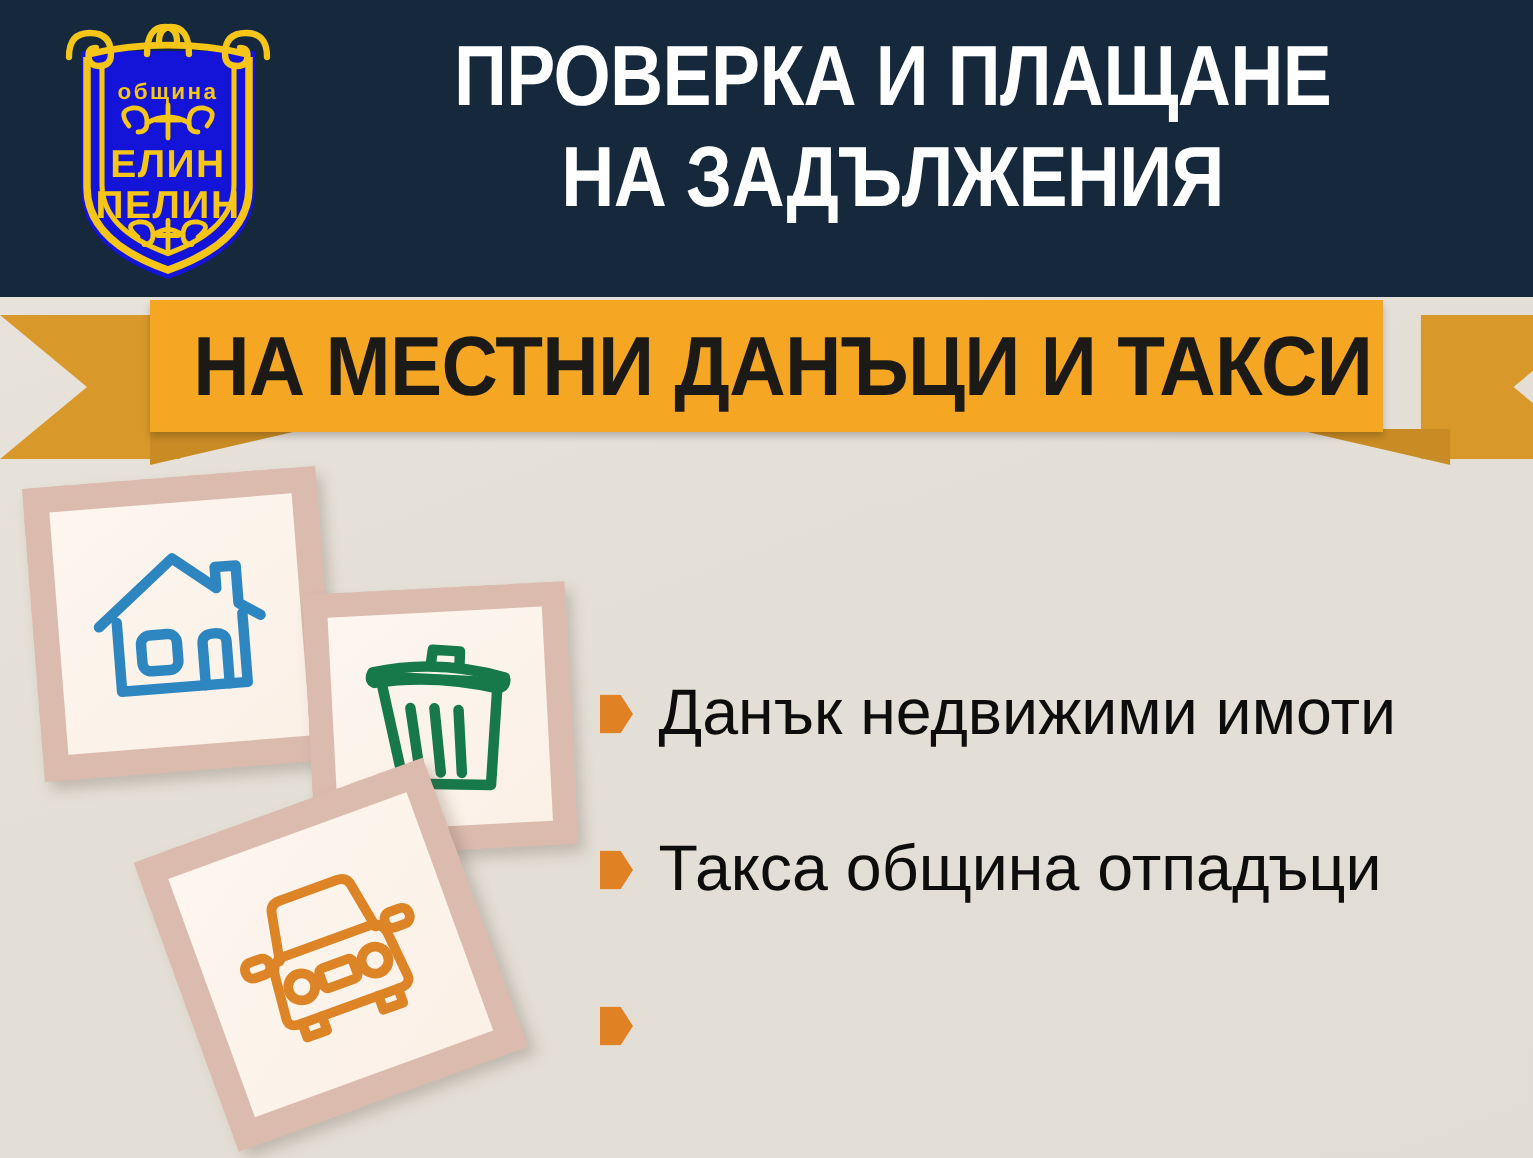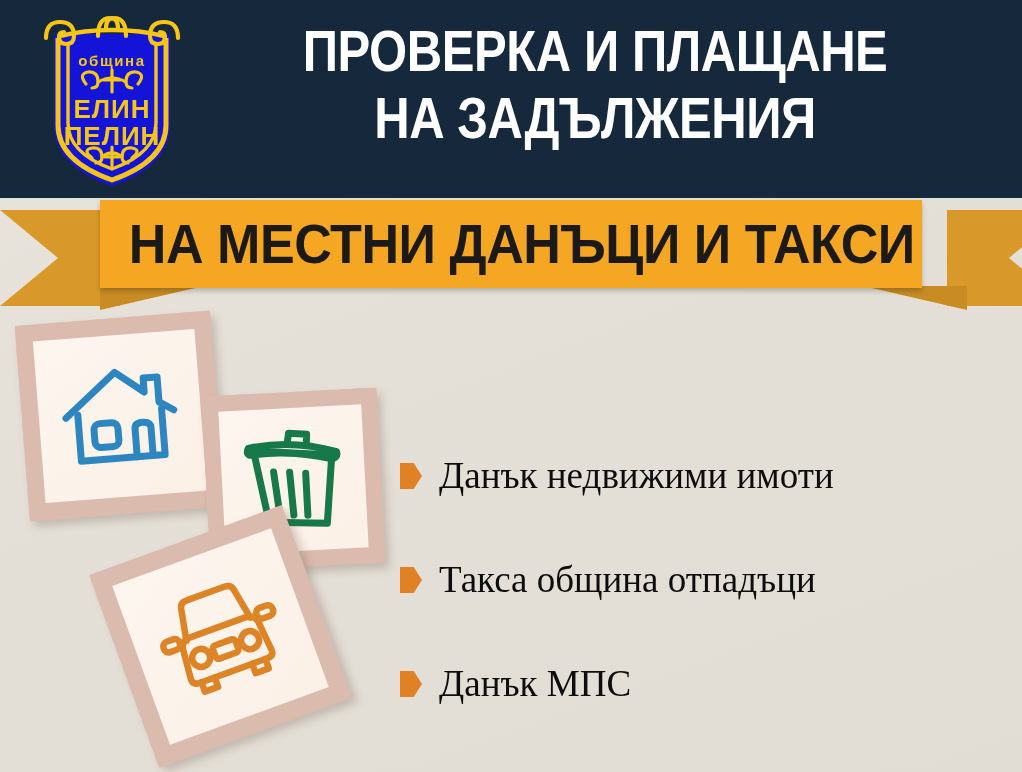--- a/index.html
+++ b/index.html
@@ -159,22 +159,22 @@
   }
   .bullet-marker {
     flex: 0 0 auto;
     width: 22px;
     height: 26px;
     margin-right: 17px;
     background: #e08124;
     clip-path: polygon(0 0, 62% 0, 100% 50%, 62% 100%, 0 100%);
   }
   .bullet-text {
-    font-family: Liberation Serif, serif;
-    font-size: 37px;
+    font-family: Liberation Sans, sans-serif;
+    font-size: 43px;
     color: #0d0d0d;
     line-height: 1.05;
     white-space: nowrap;
   }
 </style>
 </head>
 <body>
 
 <div id="poster">
 
@@ -420,17 +420,16 @@
     <div class="bullet-row">
       <span class="bullet-marker"></span>
       <span class="bullet-text">Данък недвижими имоти</span>
     </div>
     <div class="bullet-row">
       <span class="bullet-marker"></span>
       <span class="bullet-text">Такса община отпадъци</span>
     </div>
     <div class="bullet-row">
       <span class="bullet-marker"></span>
-      <span class="bullet-text">Данък МПС</span>
     </div>
   </div>
 
 </div>
 
 </body></html>

